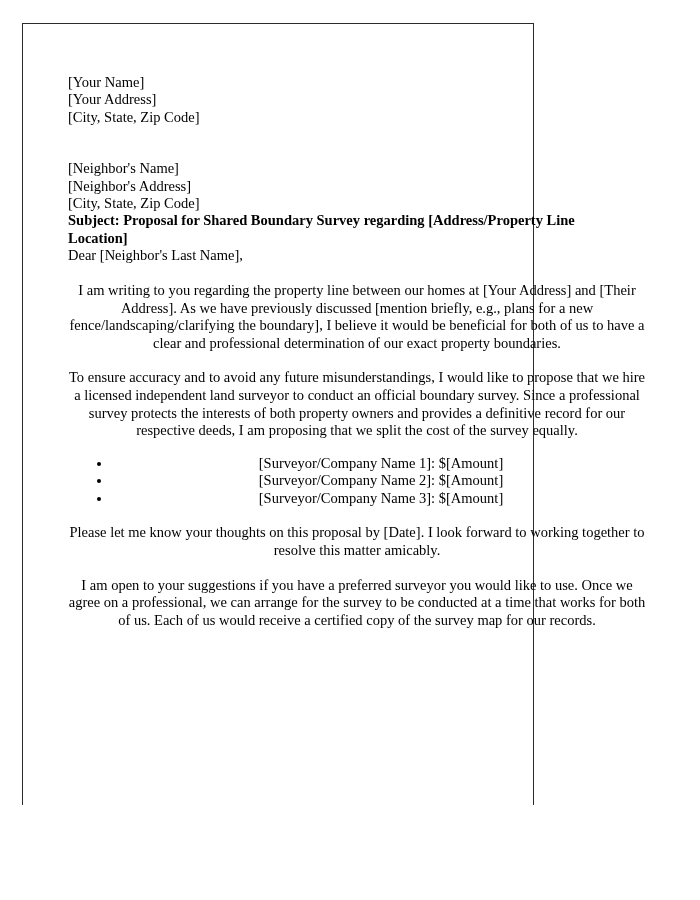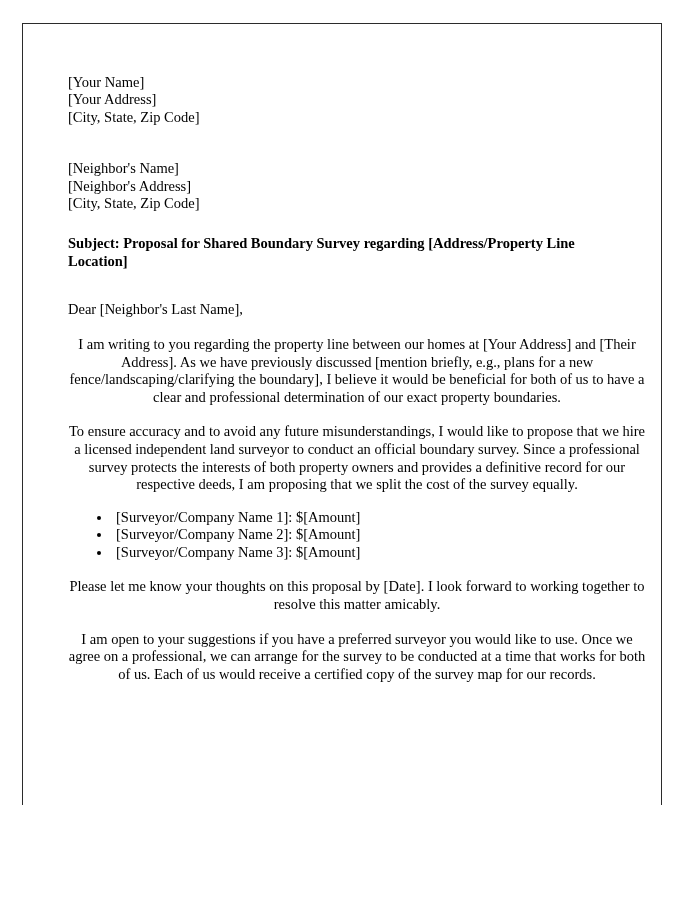--- a/index.html
+++ b/index.html
@@ -14,21 +14,21 @@
     font-family: "Liberation Serif", "DejaVu Serif", serif;
     color: #000000;
     overflow: hidden;
   }
 
   
   #page-sheet {
     position: absolute;
     left: 22px;
     top: 23px;
-    width: 640px;
+    width: 512px;
     height: 782px;
     box-sizing: border-box;
     border-left: 1.5px solid #2b2b2b;
     border-top: 1.5px solid #2b2b2b;
     border-right: 1.5px solid #2b2b2b;
     border-bottom: none;
     background: #ffffff;
   }
 
   #letter-body {
@@ -45,45 +45,45 @@
   .addr-line {
     white-space: pre;
   }
 
   .vspace-sm { height: 17px; }
 
   .subject-line {
     font-weight: bold;
     font-size: 14.5px;
     line-height: 17.5px;
-    margin-top: 23px;
     width: 566px;
     text-align: left;
   }
 
   .salutation {
     font-size: 14.5px;
     line-height: 17.5px;
-    margin-top: 31px;
+    margin-top: 0;
   }
 
   p.para {
     font-size: 14.5px;
     line-height: 17.6px;
     margin: 17px 0 0 0;
     text-align: center;
     width: 578px;
   }
 
   ul.quote-list {
     margin: 15px 0 0 0;
     padding: 0 0 0 44px;
     list-style-type: disc;
     font-size: 14.5px;
     line-height: 17.6px;
+    text-align: center;
   }
   ul.quote-list li {
     padding-left: 4px;
     margin: 0;
   }
 </style>
 </head>
 <body>
 
 <div id="page-sheet">

